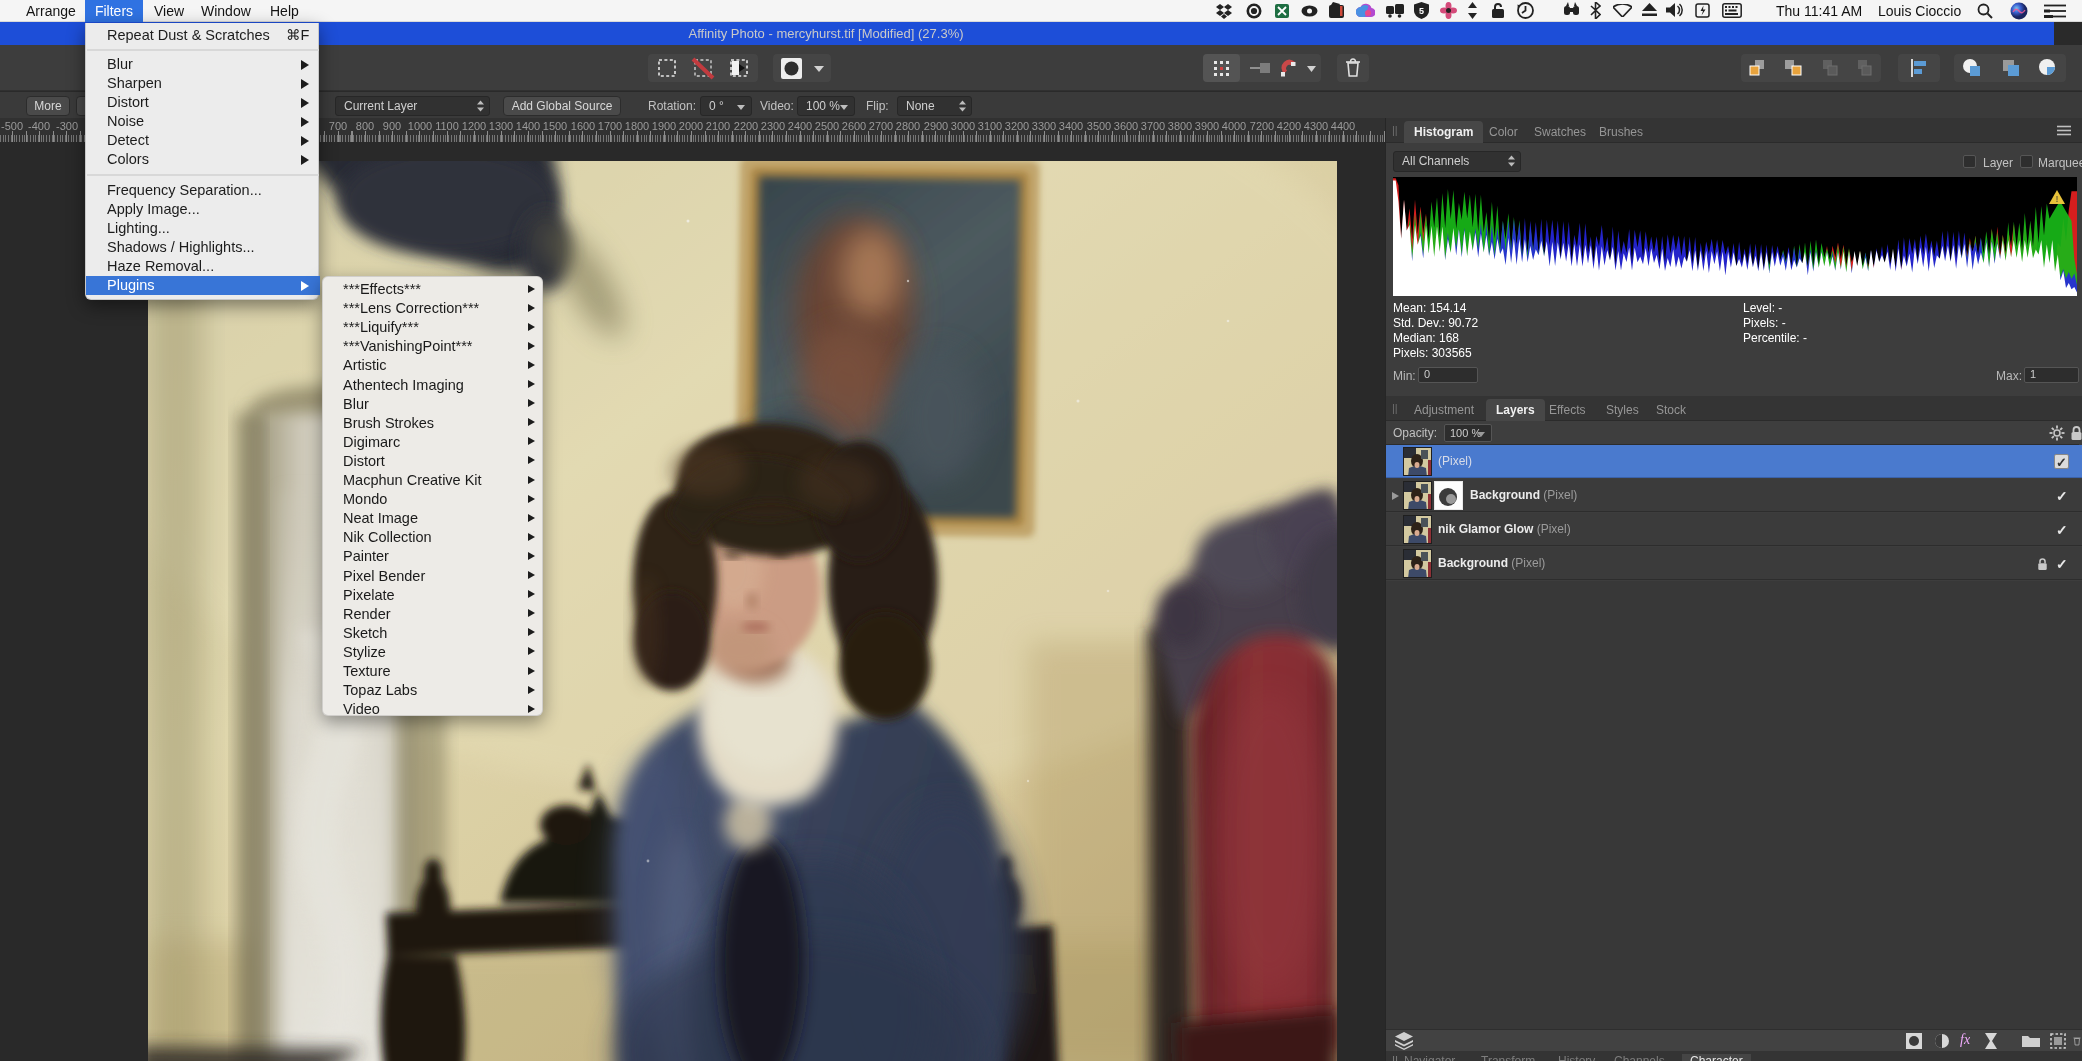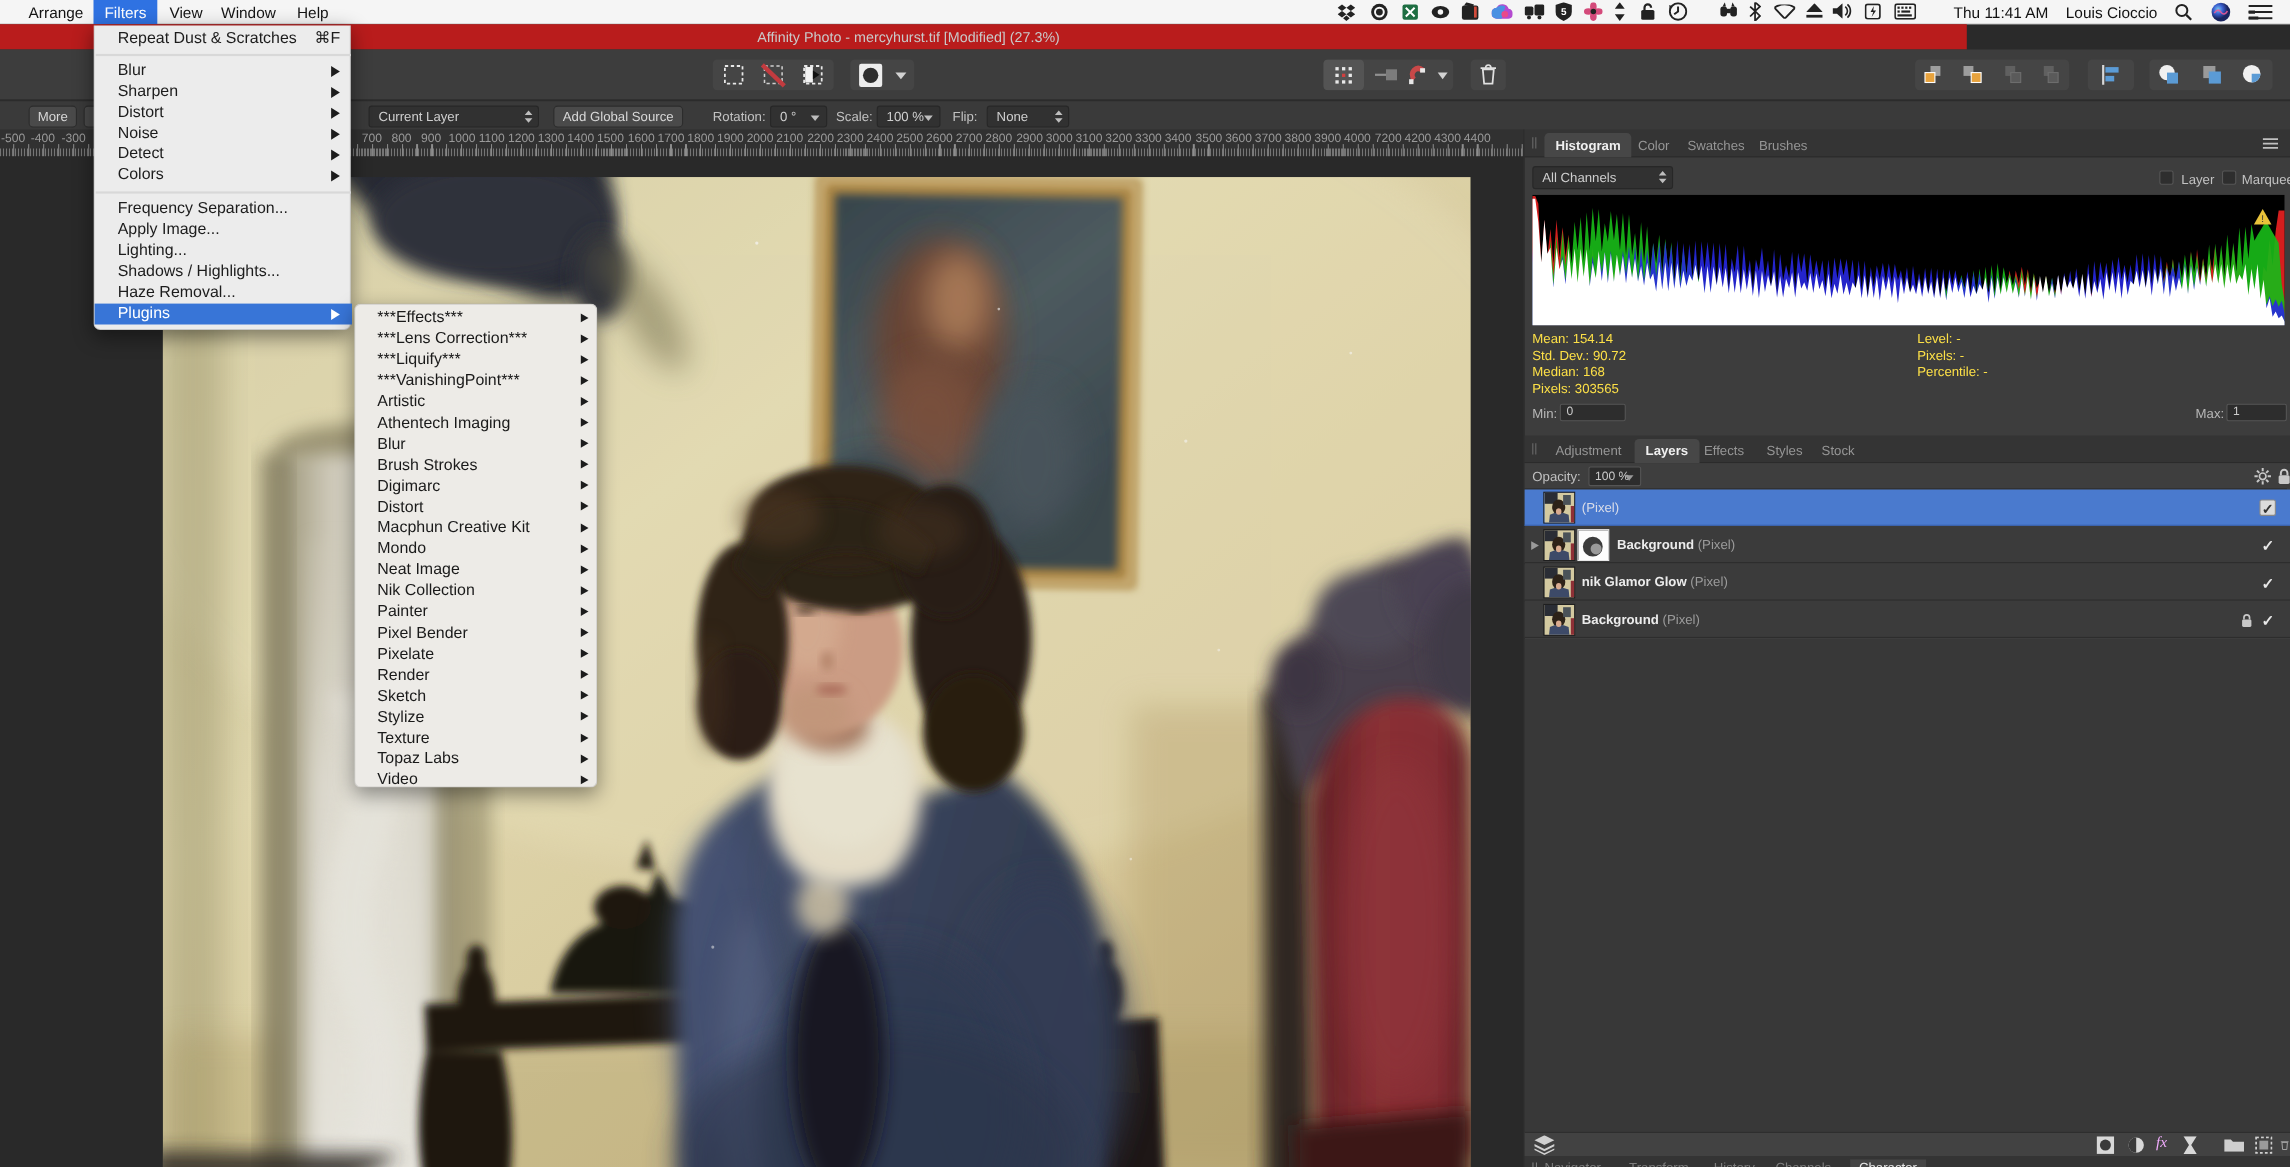--- a/index.html
+++ b/index.html
@@ -4,21 +4,21 @@
 <style>
 *{margin:0;padding:0;box-sizing:border-box}
 html,body{width:2082px;height:1061px;overflow:hidden}
 #screen{position:relative;width:2082px;height:1061px;font-family:"Liberation Sans",sans-serif;background:#2a2a2a;overflow:hidden}
 
 #menubar{position:absolute;left:0;top:0;width:2082px;height:22px;background:#f5f5f5;border-bottom:1px solid #d9d9d9;font-size:14px;color:#141414}
 #menubar span.m{position:absolute;top:0;height:22px;line-height:22px}
 #mb-filters{position:absolute;left:85px;top:0;width:58px;height:22px;background:#2f72e2;color:#fff;text-align:center;line-height:22px}
 .mbi{position:absolute;top:0;height:22px;line-height:22px;font-size:15px;color:#1a1a1a}
 
-#titlebar{position:absolute;left:0;top:22px;width:1788px;height:23px;background:#b91c1c}
+#titlebar{position:absolute;left:0;top:22px;width:2054px;height:23px;background:#1d4ed8}
 #titlebar div{position:absolute;left:826px;transform:translateX(-50%);top:0;height:23px;line-height:23px;font-size:13px;color:#c9c9c9;white-space:nowrap}
 #toolbar{position:absolute;left:0;top:45px;width:2082px;height:46px;background:#3d3d3d;border-bottom:1px solid #303030}
 .tbtn{position:absolute;top:9px;height:28px;background:#454545;border-radius:4px}
 
 #ctxbar{position:absolute;left:0;top:92px;width:2082px;height:26px;background:#3a3a3a;font-size:12px;color:#c8c8c8}
 .cbtn{position:absolute;top:4px;height:20px;background:#4a4a4a;border:1px solid #2c2c2c;border-radius:4px;line-height:18px;text-align:center;color:#d8d8d8}
 .cfield{position:absolute;top:4px;height:20px;background:#313131;border:1px solid #272727;border-radius:3px;line-height:18px;color:#cfcfcf;padding-left:8px}
 .clabel{position:absolute;top:4px;height:20px;line-height:20px;color:#c2c2c2}
 .updn{position:absolute;right:4px;top:2px;width:9px;height:14px}
 .dna{position:absolute;right:6px;top:8px;width:0;height:0;border-left:4px solid transparent;border-right:4px solid transparent;border-top:5px solid #bdbdbd}
@@ -30,21 +30,21 @@
 
 #canvas{position:absolute;left:0;top:142px;width:1385px;height:919px;background:#292929}
 #photo{position:absolute;left:148px;top:19px;width:1189px;height:900px}
 
 #panel{position:absolute;left:1385px;top:118px;width:697px;height:943px;background:#3d3d3d;border-left:1px solid #262626;font-size:12px;color:#c4c4c4}
 .ptabrow{position:absolute;left:0;width:697px;height:25px;background:#343434;border-bottom:1px solid #2b2b2b}
 .ptab{position:absolute;top:3px;height:22px;line-height:22px;padding:0 10px;color:#969696;font-size:12px}
 .ptab.act{background:#474747;border-radius:4px 4px 0 0;color:#f0f0f0;font-weight:bold}
 .pcheck{position:absolute;width:13px;height:13px;background:#2e2e2e;border:1px solid #565656;border-radius:2px}
 .pfield{position:absolute;background:#2d2d2d;border:1px solid #555;border-radius:2px;color:#ccc;font-size:11px;line-height:13px;padding-left:5px}
-.stat{position:absolute;font-size:12px;color:#fde047}
+.stat{position:absolute;font-size:12px;color:#ffffff}
 .lrow{position:absolute;left:0;width:697px;height:33px;background:#3b3b3b;border-bottom:1px solid #2d2d2d}
 .lthumb{position:absolute;top:2px;width:29px;height:29px;border:1px solid #1f1f1f}
 .lname{position:absolute;top:0;height:33px;line-height:33px;font-size:12px;color:#e4e4e4;white-space:nowrap}
 .lname b{font-weight:bold;color:#ececec}
 .lname span{color:#9b9b9b}
 .chk{position:absolute;top:9px;color:#e8e8e8;font-size:14px;font-weight:bold}
 </style>
 </head>
 <body>
 <div id="screen">
@@ -457,21 +457,21 @@
 
 <div id="ctxbar">
   <div class="cbtn" style="left:26px;width:44px">More</div>
   <div class="cbtn" style="left:76px;width:30px"></div>
   <div class="cfield" style="left:335px;width:155px">Current Layer<svg class="updn" viewBox="0 0 9 14">
           <path d="M1 5.5 L4.5 1.5 L8 5.5 Z M1 8.5 L4.5 12.5 L8 8.5 Z" fill="#bdbdbd"></path>
         </svg></div>
   <div class="cbtn" style="left:503px;width:118px">Add Global Source</div>
   <div class="clabel" style="left:648px">Rotation:</div>
   <div class="cfield" style="left:700px;width:52px">0 °<i class="dna"></i></div>
-  <div class="clabel" style="left:760px">Scale:</div>
+  <div class="clabel" style="left:760px">Video:</div>
   <div class="cfield" style="left:797px;width:58px">100 %<i class="dna"></i></div>
   <div class="clabel" style="left:866px">Flip:</div>
   <div class="cfield" style="left:897px;width:75px">None<svg class="updn" viewBox="0 0 9 14">
           <path d="M1 5.5 L4.5 1.5 L8 5.5 Z M1 8.5 L4.5 12.5 L8 8.5 Z" fill="#bdbdbd"></path>
         </svg></div>
 </div>
 
 <div id="ruler">
   <div id="rticks1"></div>
   <div id="rticks2"></div>

